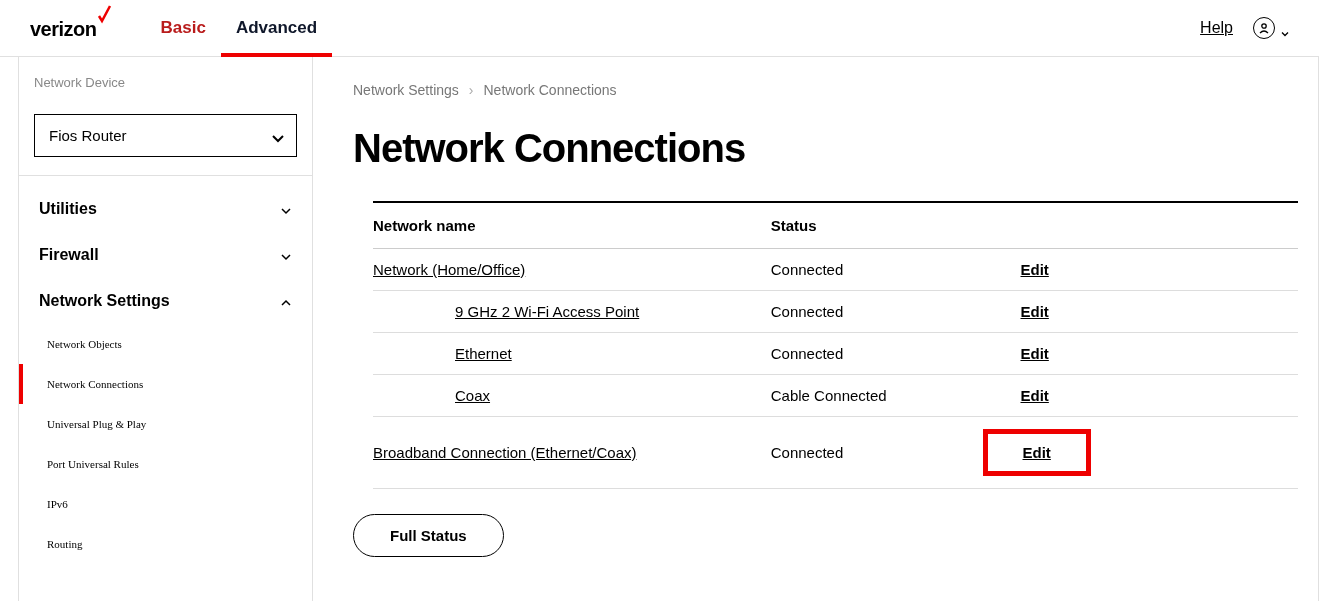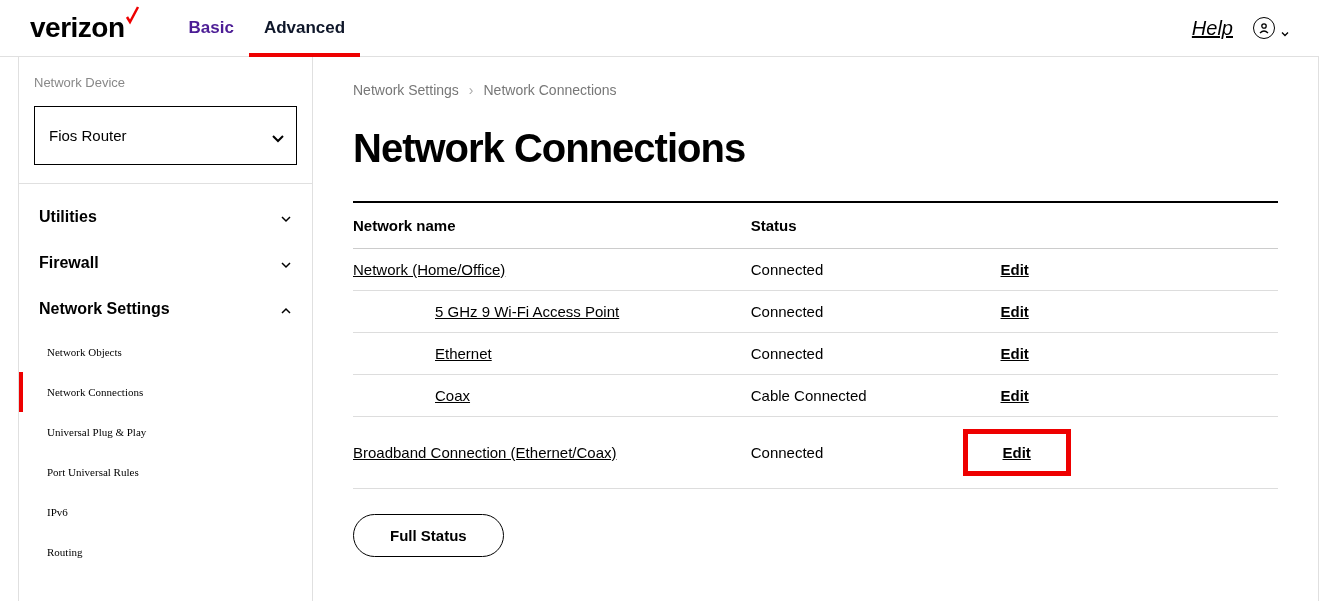--- a/index.html
+++ b/index.html
@@ -14,21 +14,21 @@
     }
     .header {
       display: flex;
       align-items: center;
       padding: 0 30px;
       height: 57px;
       border-bottom: 1px solid #e0e0e0;
     }
     .logo {
       font-weight: bold;
-      font-size: 28px;
+      font-size: 20px;
       letter-spacing: -0.5px;
       margin-right: 35px;
       position: relative;
     }
     .logo-check {
       display: inline-block;
       width: 14px;
       height: 20px;
       position: relative;
       top: -4px;
@@ -41,21 +41,21 @@
     .tabs {
       display: flex;
       height: 57px;
     }
     .tab {
       display: flex;
       align-items: center;
       padding: 0 15px;
       font-size: 17px;
       font-weight: bold;
-      color: #4c1d95;
+      color: #b91c1c;
       cursor: pointer;
       position: relative;
     }
     .tab.active {
       color: #0f172a;
     }
     .tab.active::after {
       content: "";
       position: absolute;
       bottom: 0;
@@ -65,23 +65,22 @@
       background: #ee0000;
     }
     .header-right {
       margin-left: auto;
       display: flex;
       align-items: center;
       gap: 20px;
     }
     .help-link {
       text-decoration: underline;
-      font-size: 20px;
+      font-size: 16px;
       color: #000;
-      font-style: italic;
     }
     .user-menu {
       display: flex;
       align-items: center;
       gap: 6px;
       cursor: pointer;
     }
     .user-icon {
       width: 22px;
       height: 22px;
@@ -105,25 +104,25 @@
       margin-left: 18px;
       min-height: 544px;
     }
     .device-section {
       padding: 18px 15px;
       border-bottom: 1px solid #e0e0e0;
     }
     .device-label {
       font-size: 13px;
       color: #888;
-      margin-bottom: 16px;
+      margin-bottom: 24px;
     }
     .device-select {
       border: 1px solid #000;
-      padding: 20px 14px;
+      padding: 12px 14px;
       display: flex;
       justify-content: space-between;
       align-items: center;
       cursor: pointer;
       font-size: 15px;
     }
     .sidebar-nav {
       padding: 10px 0;
     }
     .nav-group {
@@ -169,20 +168,21 @@
     }
     .page-title {
       font-size: 40px;
       font-weight: bold;
       margin-bottom: 30px;
       letter-spacing: -1px;
     }
     .table {
       width: 100%;
       border-collapse: collapse;
+      margin-left: 20px;
     }
     .table thead th {
       text-align: left;
       font-size: 15px;
       font-weight: bold;
       padding: 14px 0;
       border-top: 2px solid #000;
       border-bottom: 1px solid #ccc;
     }
     .table tbody td {
@@ -324,21 +324,21 @@
           <th class="col-action"></th>
         </tr>
       </thead>
       <tbody id="table-body">
       <tr>
             <td class="col-name"><span class="net-link">Network (Home/Office)</span></td>
             <td class="col-status">Connected</td>
             <td class="col-action"><span class="edit-link">Edit</span></td>
           </tr>
           <tr>
-            <td class="col-name"><span class="net-link net-indent">5 GHz 9 Wi-Fi Access Point</span></td>
+            <td class="col-name"><span class="net-link net-indent">9 GHz 2 Wi-Fi Access Point</span></td>
             <td class="col-status">Connected</td>
             <td class="col-action"><span class="edit-link">Edit</span></td>
           </tr>
           <tr>
             <td class="col-name"><span class="net-link net-indent">Ethernet</span></td>
             <td class="col-status">Connected</td>
             <td class="col-action"><span class="edit-link">Edit</span></td>
           </tr>
           <tr>
             <td class="col-name"><span class="net-link net-indent">Coax</span></td>

